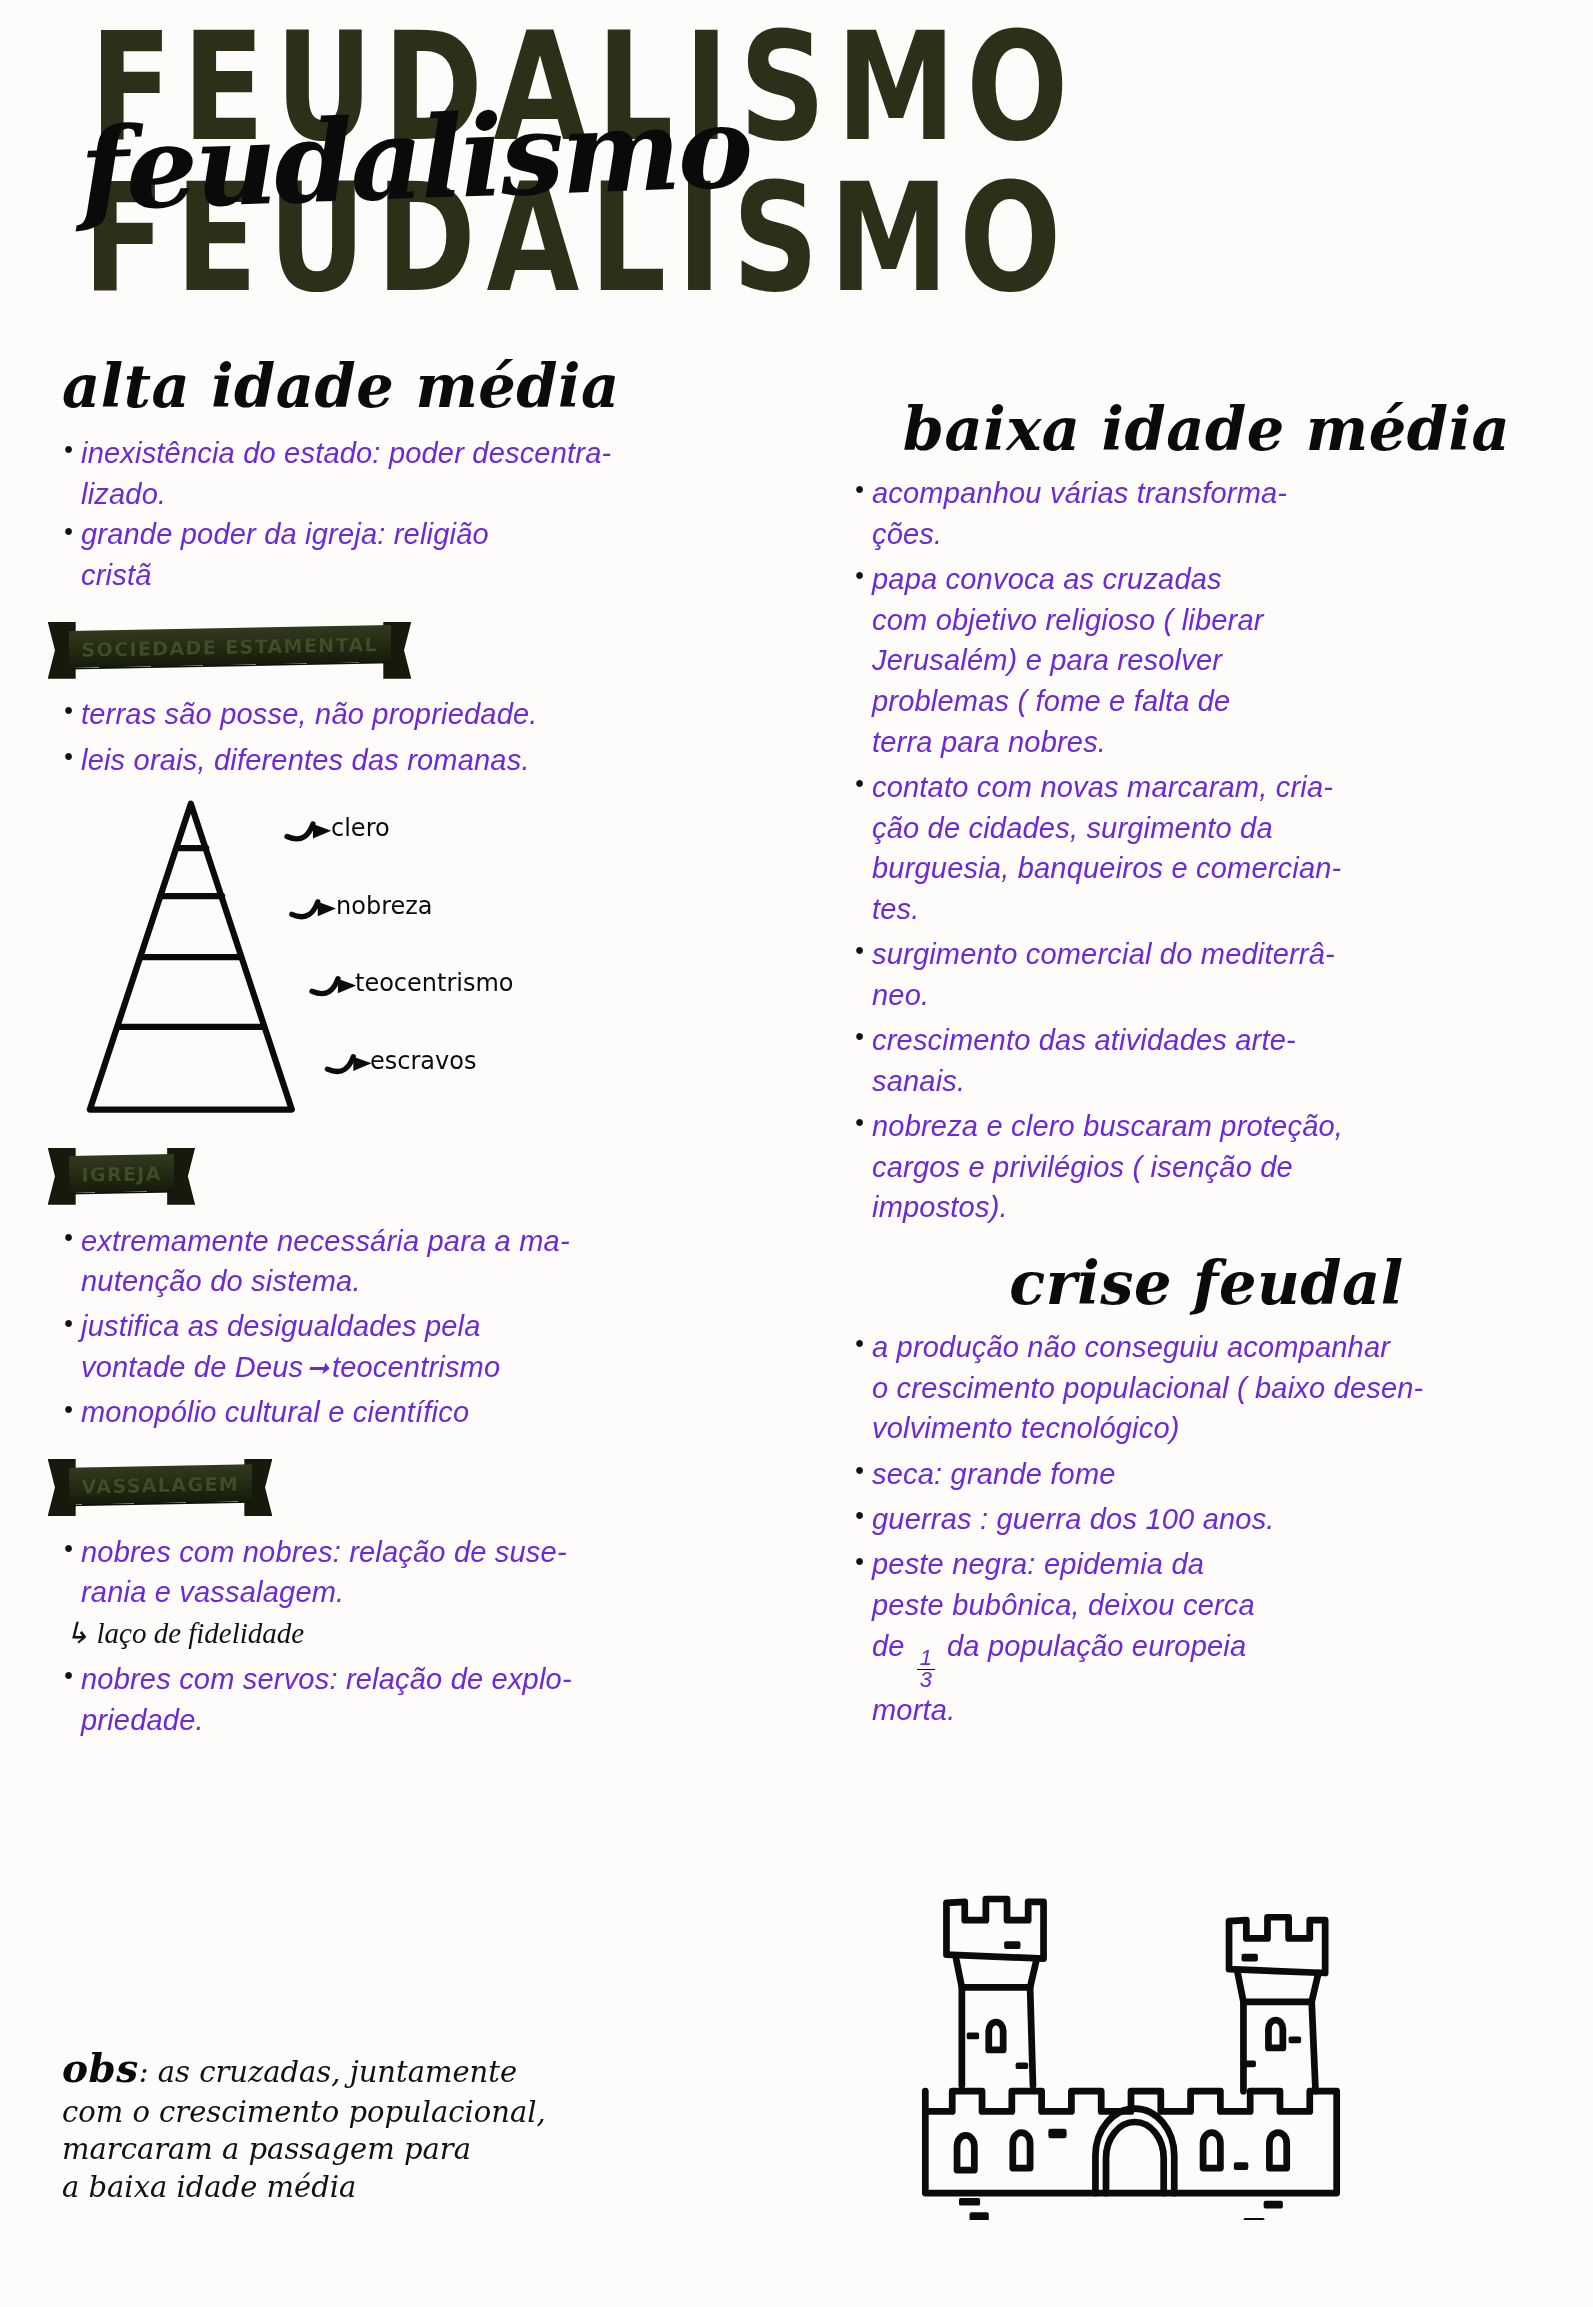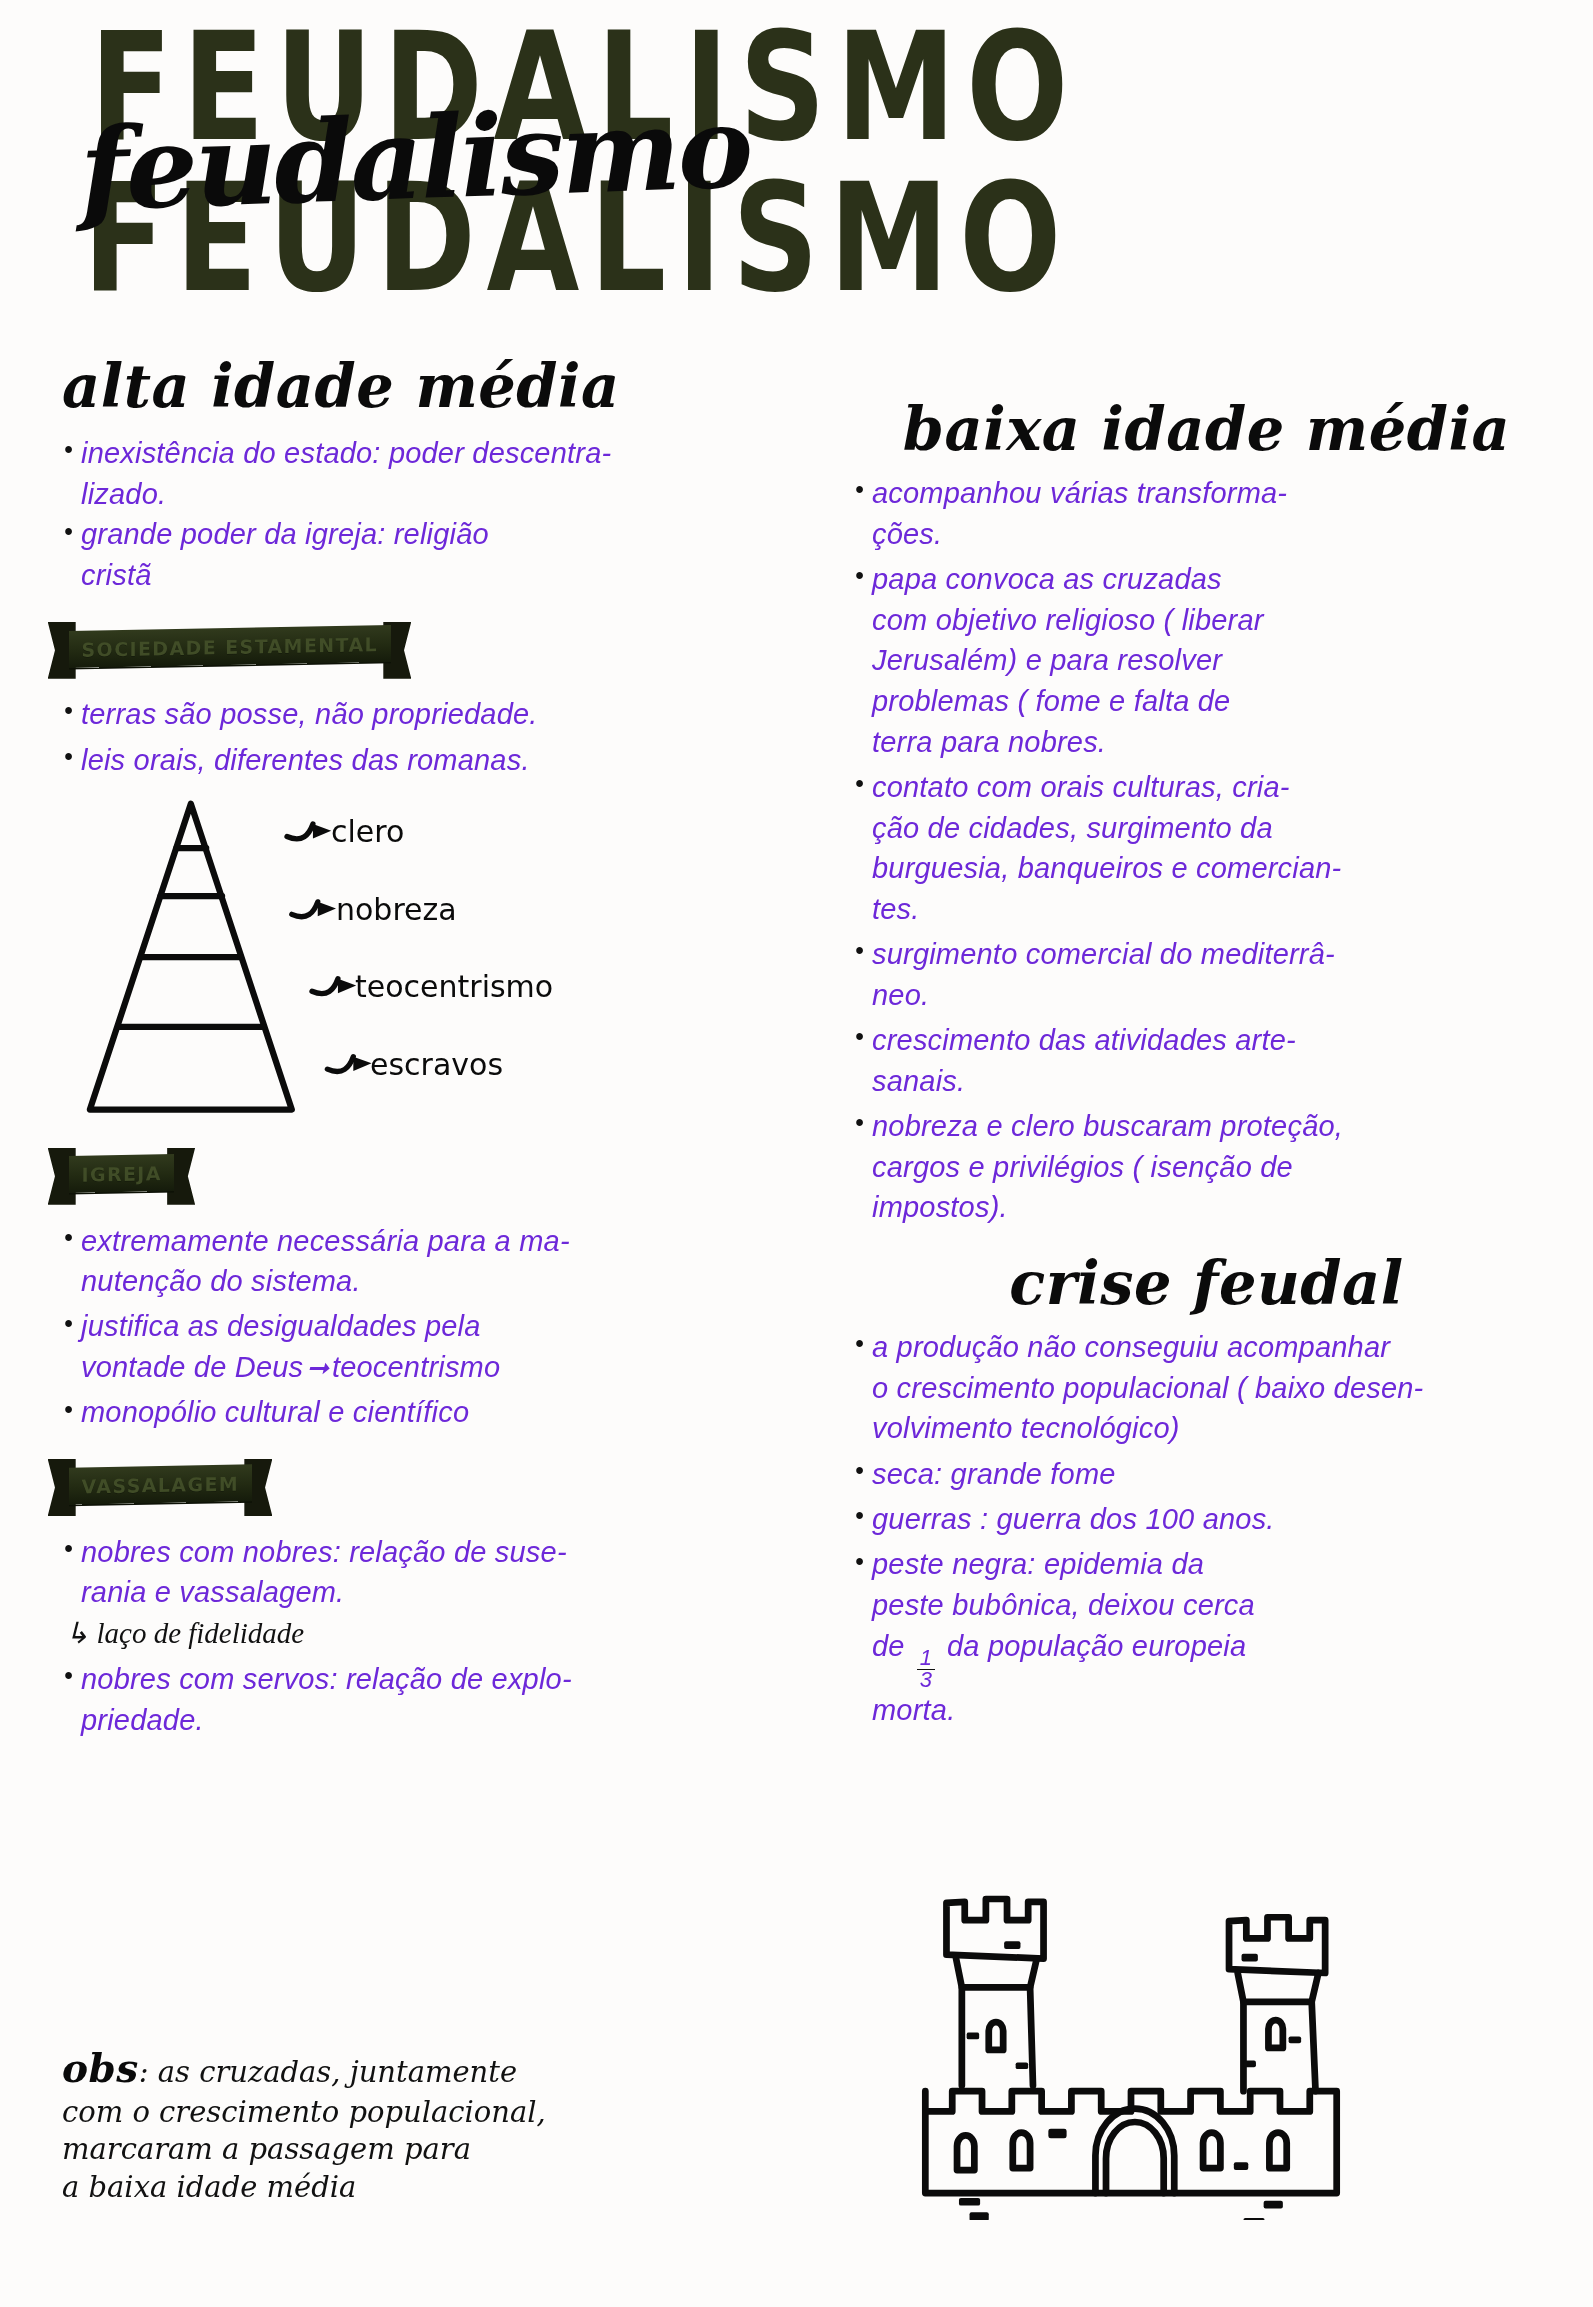--- a/index.html
+++ b/index.html
@@ -123,21 +123,21 @@
     background:#16190c;
   }
   .ribbon .tail.l { left:-21px; clip-path:polygon(0 0,100% 0,100% 100%,0 100%,26% 50%); }
   .ribbon .tail.r { right:-21px; clip-path:polygon(0 0,100% 0,74% 50%,100% 100%,0 100%); }
 
   
   .pyramid-wrap { position:relative; width:673px; height:327px; margin:17.3px 0 4.8px 0; }
   .pyr-label {
     position:absolute;
     font-family:"DejaVu Sans", sans-serif;
-    font-size:30px;
+    font-size:24px;
     color:#0b0b0b;
     white-space:nowrap;
   }
   .pyr-l0 { left:269px; top:17.3px; }
   .pyr-l1 { left:274px; top:95px; }
   .pyr-l2 { left:293px; top:172px; }
   .pyr-l3 { left:308px; top:250px; }
 
   
   .castle-wrap { position:absolute; left:904px; top:1874px; width:553px; height:346px; }
@@ -273,21 +273,21 @@
 
     <div class="bullet tight">acompanhou várias transforma-</div>
     <div class="bullet nodot">ções.</div>
 
     <div class="bullet tight">papa convoca as cruzadas</div>
     <div class="bullet nodot tight">com objetivo religioso ( liberar</div>
     <div class="bullet nodot tight">Jerusalém) e para resolver</div>
     <div class="bullet nodot tight">problemas ( fome e falta de</div>
     <div class="bullet nodot">terra para nobres.</div>
 
-    <div class="bullet tight">contato com orais culturas, cria-</div>
+    <div class="bullet tight">contato com novas marcaram, cria-</div>
     <div class="bullet nodot tight">ção de cidades, surgimento da</div>
     <div class="bullet nodot tight">burguesia, banqueiros e comercian-</div>
     <div class="bullet nodot">tes.</div>
 
     <div class="bullet tight">surgimento comercial do mediterrâ-</div>
     <div class="bullet nodot">neo.</div>
 
     <div class="bullet tight">crescimento das atividades arte-</div>
     <div class="bullet nodot">sanais.</div>
 

